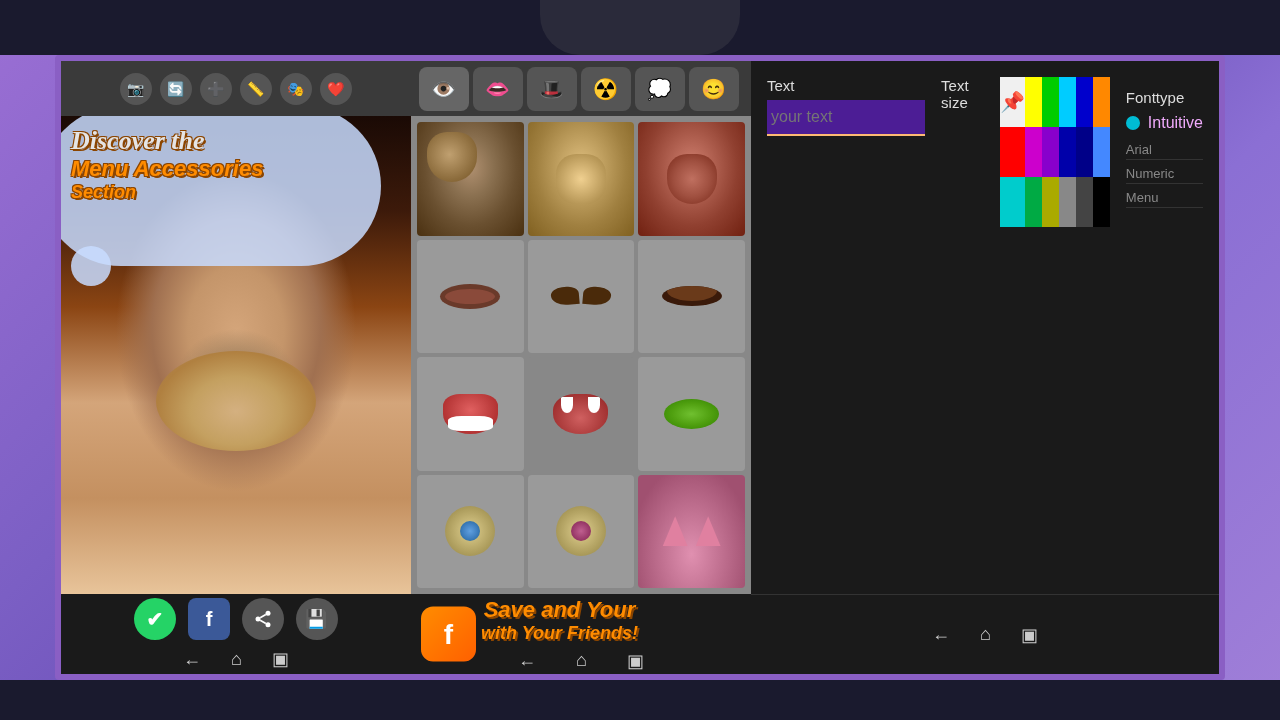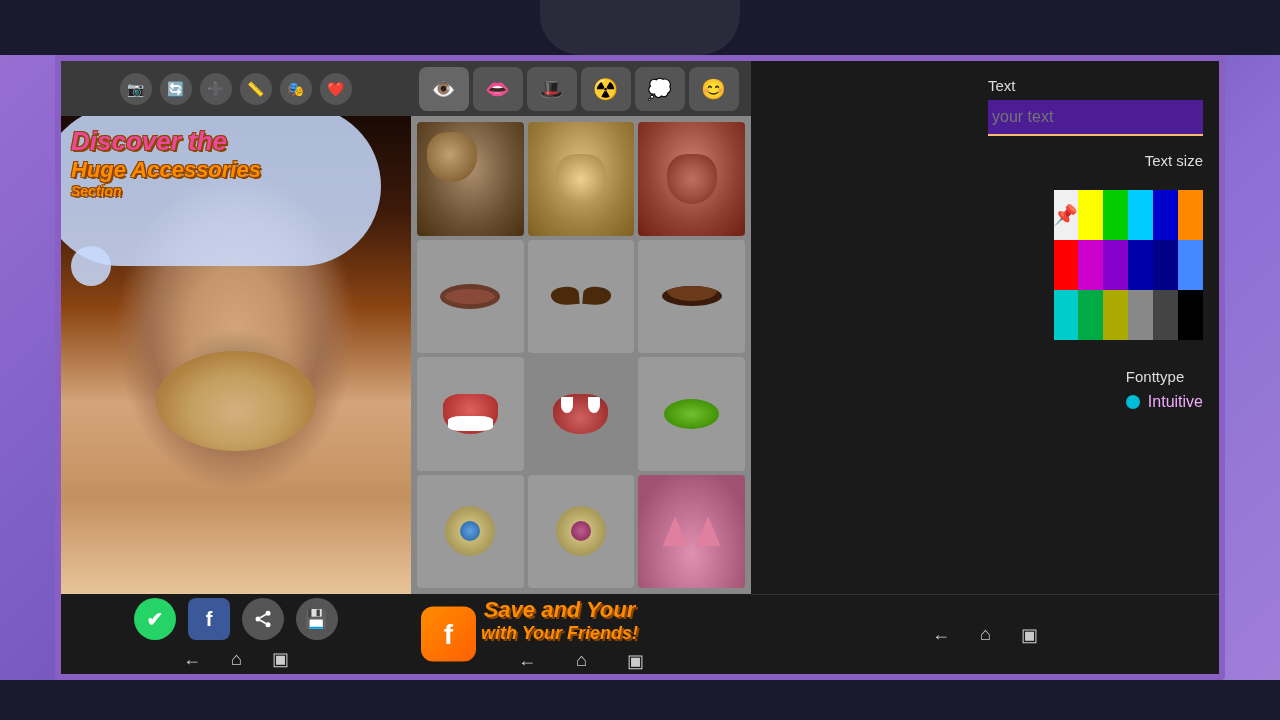--- a/index.html
+++ b/index.html
@@ -112,39 +112,39 @@
     .discover-text {
       position: absolute;
       top: 10px;
       left: 10px;
       z-index: 10;
     }
 
     .discover-text .line1 {
       font-size: 26px;
       font-weight: 900;
-      color: #ec4899;
+      color: #e5e5e5;
       text-shadow: 2px 2px 0 #8b4500, -1px -1px 0 #8b4500, 1px -1px 0 #8b4500, -1px 1px 0 #8b4500;
       display: block;
       font-style: italic;
-      font-family: Liberation Sans, sans-serif;
+      font-family: Liberation Serif, serif;
     }
 
     .discover-text .line2 {
       font-size: 22px;
       font-weight: 900;
       color: #ff8c00;
       text-shadow: 2px 2px 0 #8b4500, -1px -1px 0 #8b4500, 1px -1px 0 #8b4500, -1px 1px 0 #8b4500;
       display: block;
       font-style: italic;
       font-family: 'Arial Black', Arial, sans-serif;
     }
 
     .discover-text .line3 {
-      font-size: 14px;
+      font-size: 18px;
       font-weight: 900;
       color: #ff8c00;
       text-shadow: 2px 2px 0 #8b4500, -1px -1px 0 #8b4500, 1px -1px 0 #8b4500, -1px 1px 0 #8b4500;
       display: block;
       font-style: italic;
       font-family: 'Arial Black', Arial, sans-serif;
     }
 
     .cloud-bubble {
       position: absolute;
@@ -365,23 +365,21 @@
       flex: 1;
       background: #1a1a1a;
       display: flex;
       flex-direction: column;
     }
 
     .text-panel-content {
       flex: 1;
       padding: 16px;
       display: flex;
-      flex-direction: column;
       gap: 16px;
-      align-items: flex-end;
     }
 
     .text-section label {
       color: #ddd;
       font-size: 15px;
       display: block;
       margin-bottom: 6px;
     }
 
     .text-input-field {
@@ -558,21 +556,21 @@
         <div class="top-icon-circle">🎭</div>
         <div class="top-icon-circle">❤️</div>
       </div>
 
       <div class="photo-area">
 
         <div class="cloud-bubble"></div>
 
         <div class="discover-text">
           <span class="line1">Discover the</span>
-          <span class="line2">Huge Accessories</span>
+          <span class="line2">Menu Accessories</span>
           <span class="line3">Section</span>
         </div>
 
         <div class="face-image">
           <div class="lion-overlay"></div>
         </div>
       </div>
 
       <div class="phone-bottom-bar">
         <div class="share-icons">
@@ -726,20 +724,25 @@
             <div class="color-cell" style="background:#000000;"></div>
           </div>
         </div>
 
         <div class="fonttype-section">
           <label>Fonttype</label>
           <div class="font-option">
             <div class="radio-dot"></div>
             <span class="font-name">Intuitive</span>
           </div>
+          <div class="font-list-preview">
+            <div class="font-list-item">Arial</div>
+            <div class="font-list-item">Numeric</div>
+            <div class="font-list-item">Menu</div>
+          </div>
         </div>
 
       </div>
 
       <div class="right-nav">
         <div class="nav-icons">
           <span class="nav-icon">←</span>
           <span class="nav-icon">⌂</span>
           <span class="nav-icon">▣</span>
         </div>

